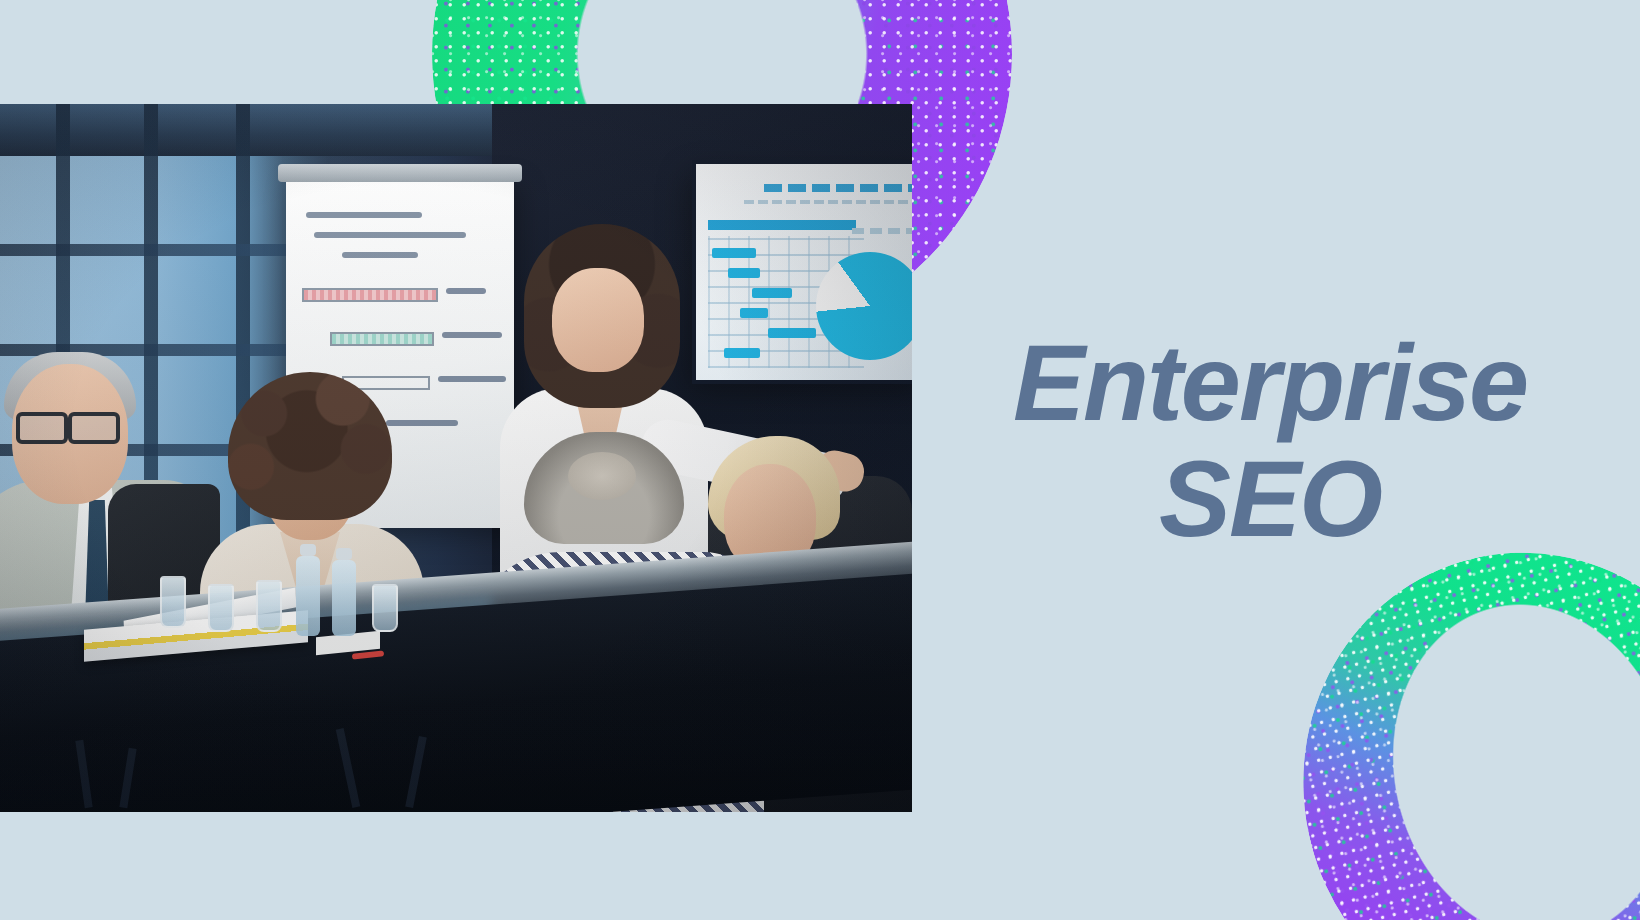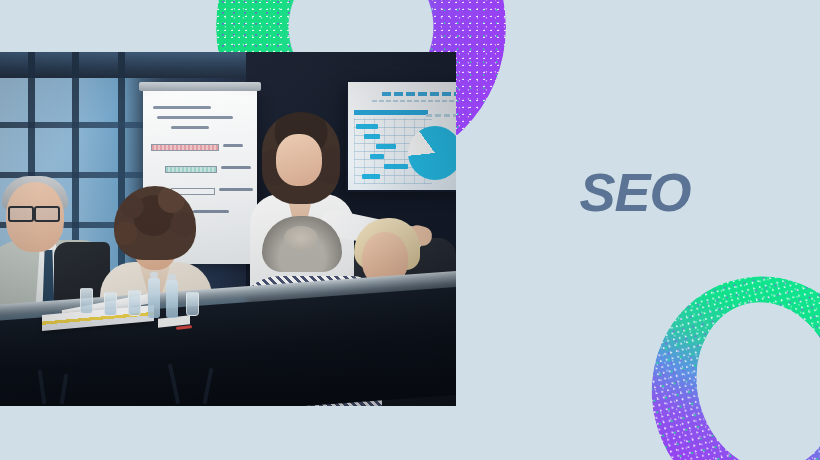--- a/index.html
+++ b/index.html
@@ -535,20 +535,21 @@
 
       <div class="chair-leg" style="left:40px;top:318px;height:34px;transform:rotate(-8deg)"></div>
       <div class="chair-leg" style="left:62px;top:322px;height:30px;transform:rotate(9deg)"></div>
       <div class="chair-leg" style="left:172px;top:312px;height:40px;transform:rotate(-12deg)"></div>
       <div class="chair-leg" style="left:206px;top:316px;height:36px;transform:rotate(11deg)"></div>
     </div>
     <div class="vignette"></div>
   </div>
 
   <div id="title-block">
+    <span class="line">Enterprise</span>
     <span class="line">SEO</span>
   </div>
 
   <div class="donut" id="donut-bottom">
     <div class="ring"></div>
   </div>
 
 </div>
 
 </body></html>

